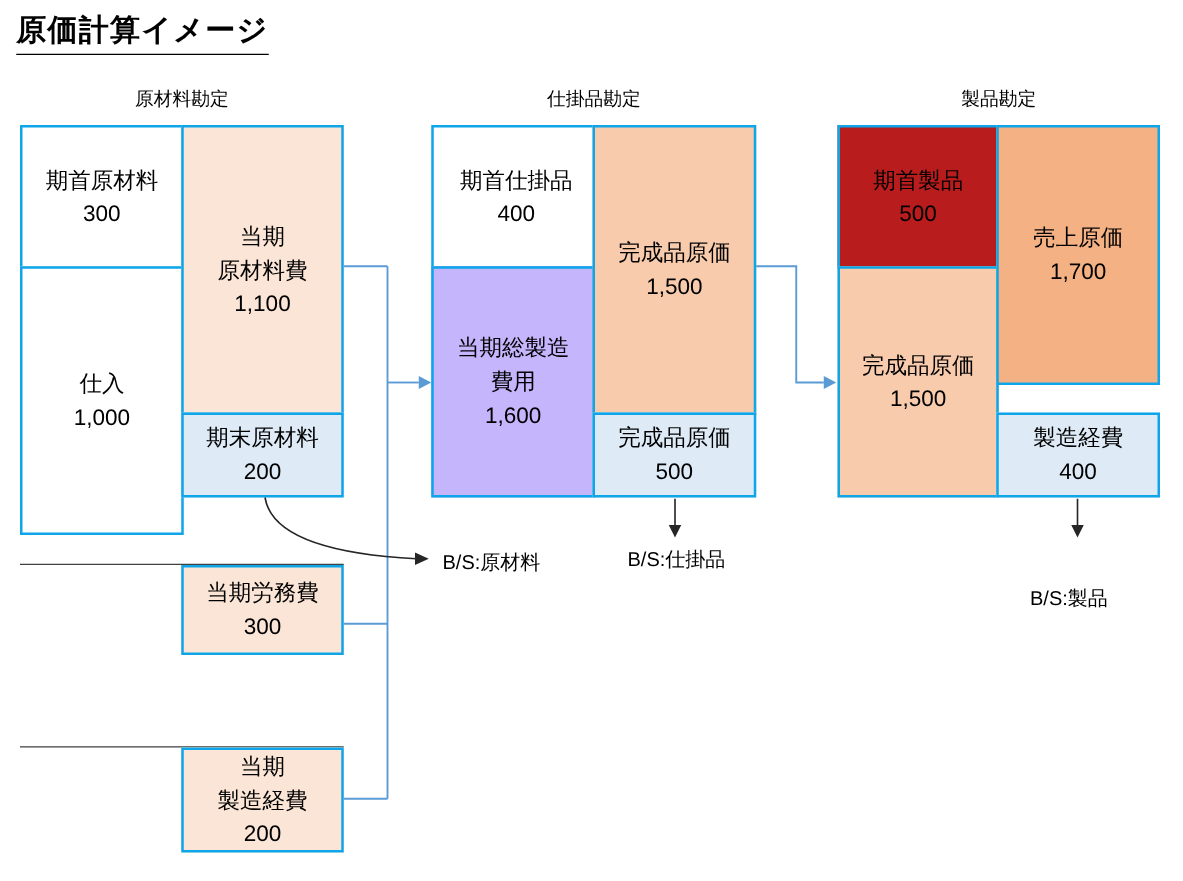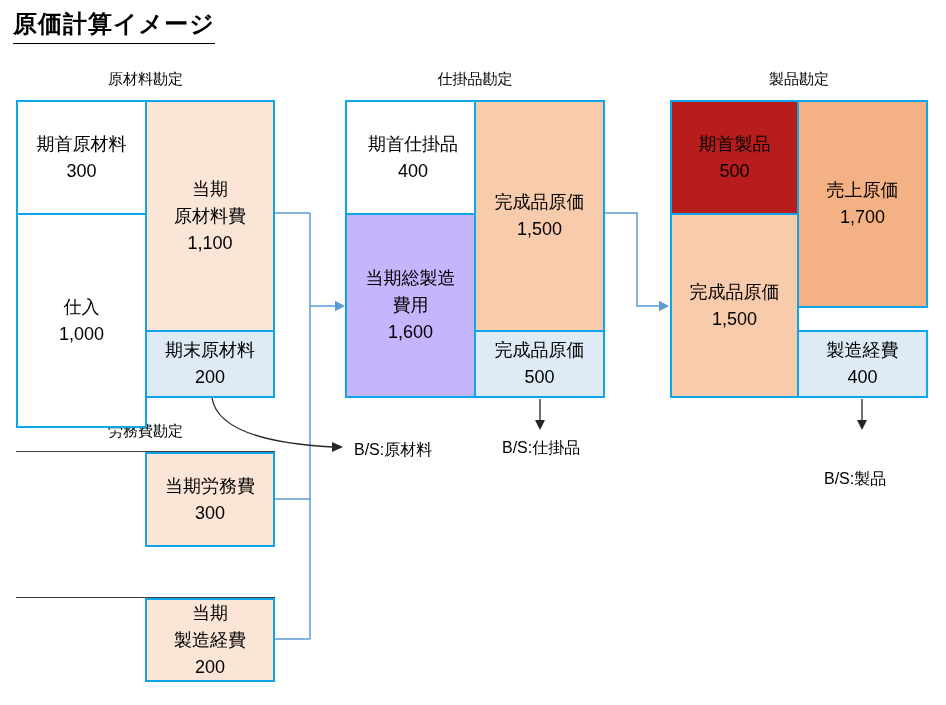--- a/index.html
+++ b/index.html
@@ -37,21 +37,21 @@
   .wip-a { left:345px; top:100px; width:136px; height:115px; }
   .wip-b { left:345px; top:213px; width:131px; height:185px; }
   .wip-c { left:474px; top:100px; width:131px; height:232px; }
   .wip-d { left:474px; top:330px; width:131px; height:68px; }
   
   .fg-a  { left:670px; top:100px; width:129px; height:115px; }
   .fg-b  { left:670px; top:213px; width:129px; height:185px; }
   .fg-c  { left:797px; top:100px; width:131px; height:208px; }
   .fg-d  { left:797px; top:330px; width:131px; height:68px; }
   
-  .labor-box { left:145px; top:452px; width:130px; height:95px;text-align:right; }
+  .labor-box { left:145px; top:452px; width:130px; height:72px;text-align:right; }
   .oh-box    { left:145px; top:598px; width:130px; height:84px; }
 
   .rule { position:absolute; height:0; border-top:1.4px solid #404040; }
   .rule-labor { left:16px; top:451px; width:259px; }
   .rule-oh    { left:16px; top:597px; width:259px; }
 
   .bs-label { position:absolute; font-size:16px; white-space:nowrap; }
   .bs-rm  { left:354px; top:440px; }
   .bs-wip { left:502px; top:438px; }
   .bs-fg  { left:824px; top:436px;margin-top:33px; }
@@ -61,21 +61,20 @@
 </head>
 <body>
 
 <div class="canvas">
 
   <div class="page-title">原価計算イメージ</div>
 
   <div class="acct-title at-rm">原材料勘定</div>
   <div class="acct-title at-wip">仕掛品勘定</div>
   <div class="acct-title at-fg">製品勘定</div>
-  <div class="acct-title at-labor">労務費勘定</div>
 
   <div class="cell rm-a" style="background: rgb(255, 255, 255);">
     <div class="cell-label">期首原材料</div>
     <div class="cell-value">300</div>
   </div>
   <div class="cell rm-b" style="background: rgb(255, 255, 255);">
     <div class="cell-label">仕入</div>
     <div class="cell-value">1,000</div>
   </div>
   <div class="cell rm-c" style="background: rgb(251, 229, 214);">

